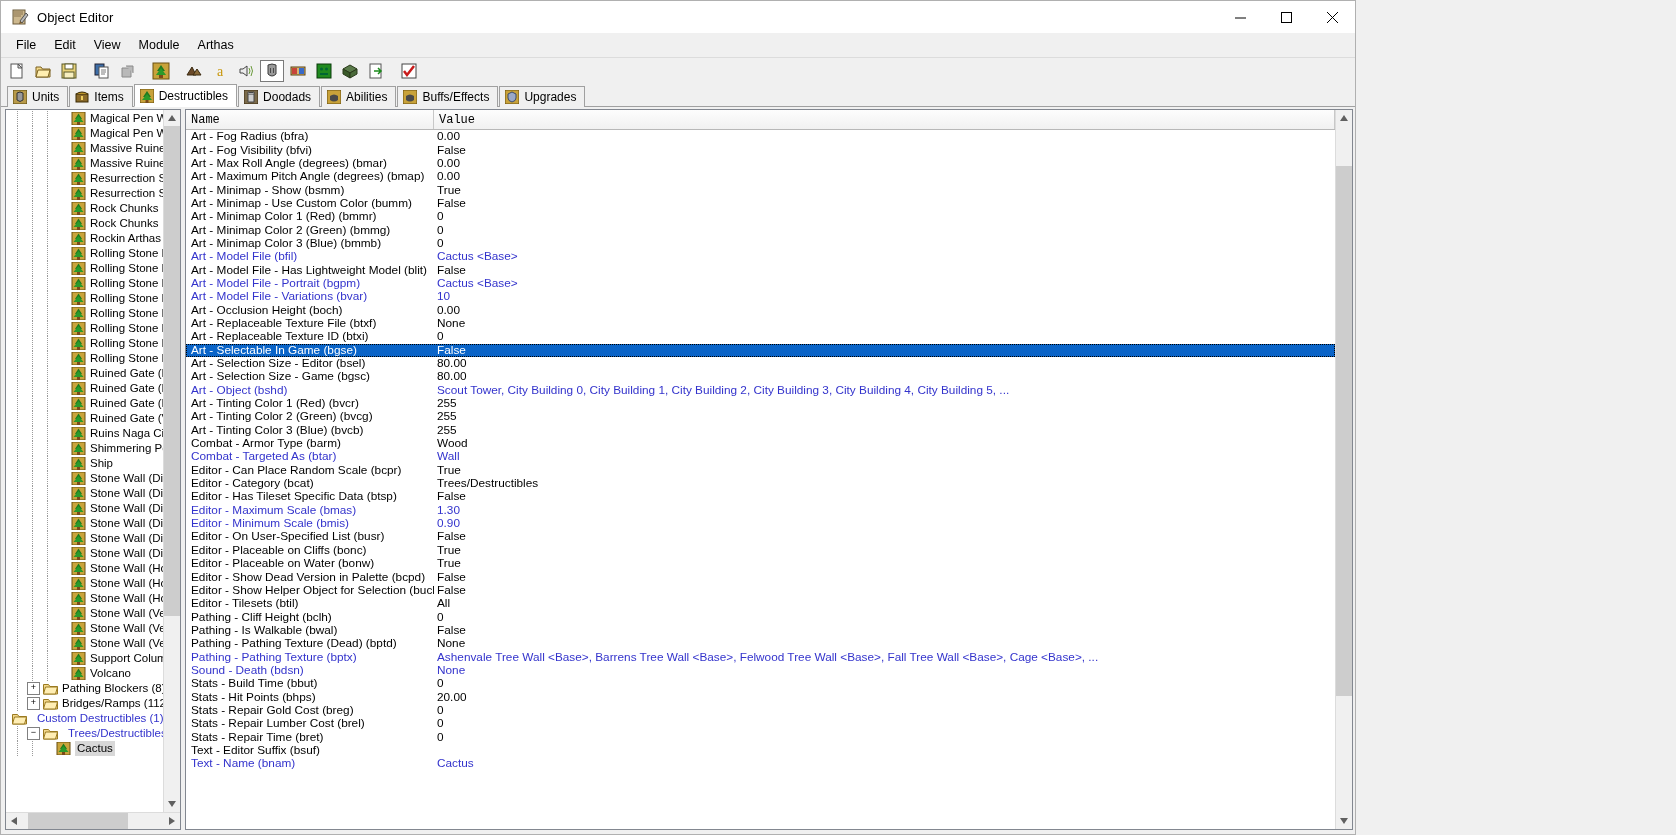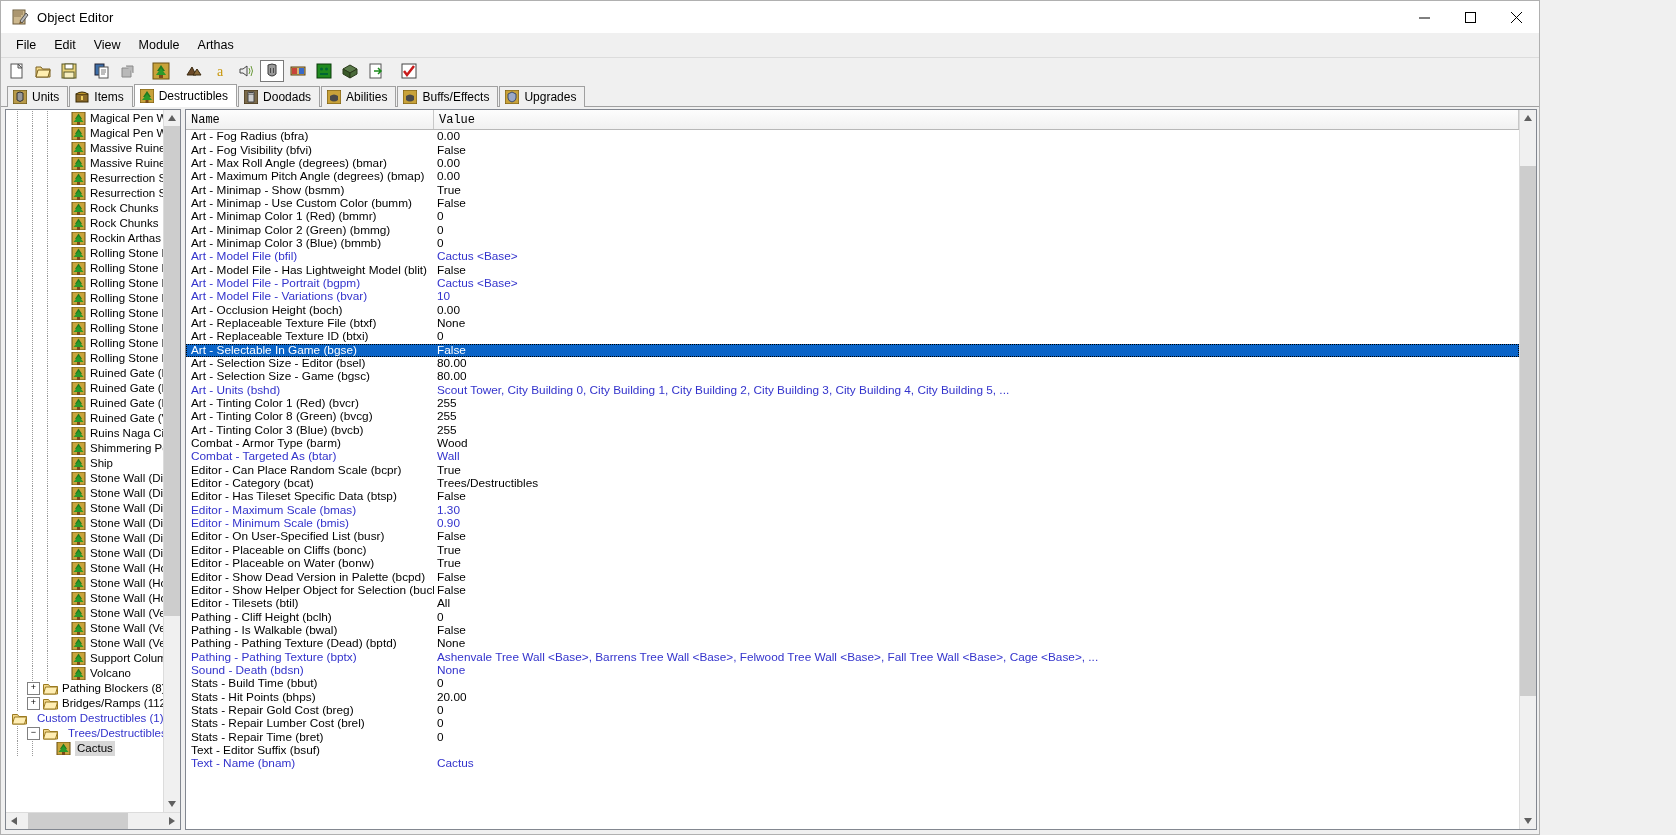--- a/index.html
+++ b/index.html
@@ -9,21 +9,21 @@
     width: 1676px;
     height: 835px;
     overflow: hidden;
     background: #f0f0f0;
     font-family: "Liberation Sans", sans-serif;
     font-size: 12px;
     color: #000;
   }
   .window {
     position: relative;
-    width: 1540px;
+    width: 1356px;
     height: 835px;
     background: #f0f0f0;
     border: 1px solid #b0b0b0;
     box-sizing: border-box;
     display: flex;
     flex-direction: column;
   }
   
   .titlebar {
     height: 32px;
@@ -1242,29 +1242,29 @@
               </div>
               <div class="prow">
                 <div class="pname">Art - Selection Size - Editor (bsel)</div>
                 <div class="pvalue">80.00</div>
               </div>
               <div class="prow">
                 <div class="pname">Art - Selection Size - Game (bgsc)</div>
                 <div class="pvalue">80.00</div>
               </div>
               <div class="prow mod">
-                <div class="pname">Art - Units (bshd)</div>
+                <div class="pname">Art - Object (bshd)</div>
                 <div class="pvalue">Scout Tower, City Building 0, City Building 1, City Building 2, City Building 3, City Building 4, City Building 5, ...</div>
               </div>
               <div class="prow">
                 <div class="pname">Art - Tinting Color 1 (Red) (bvcr)</div>
                 <div class="pvalue">255</div>
               </div>
               <div class="prow">
-                <div class="pname">Art - Tinting Color 8 (Green) (bvcg)</div>
+                <div class="pname">Art - Tinting Color 2 (Green) (bvcg)</div>
                 <div class="pvalue">255</div>
               </div>
               <div class="prow">
                 <div class="pname">Art - Tinting Color 3 (Blue) (bvcb)</div>
                 <div class="pvalue">255</div>
               </div>
               <div class="prow">
                 <div class="pname">Combat - Armor Type (barm)</div>
                 <div class="pvalue">Wood</div>
               </div>

